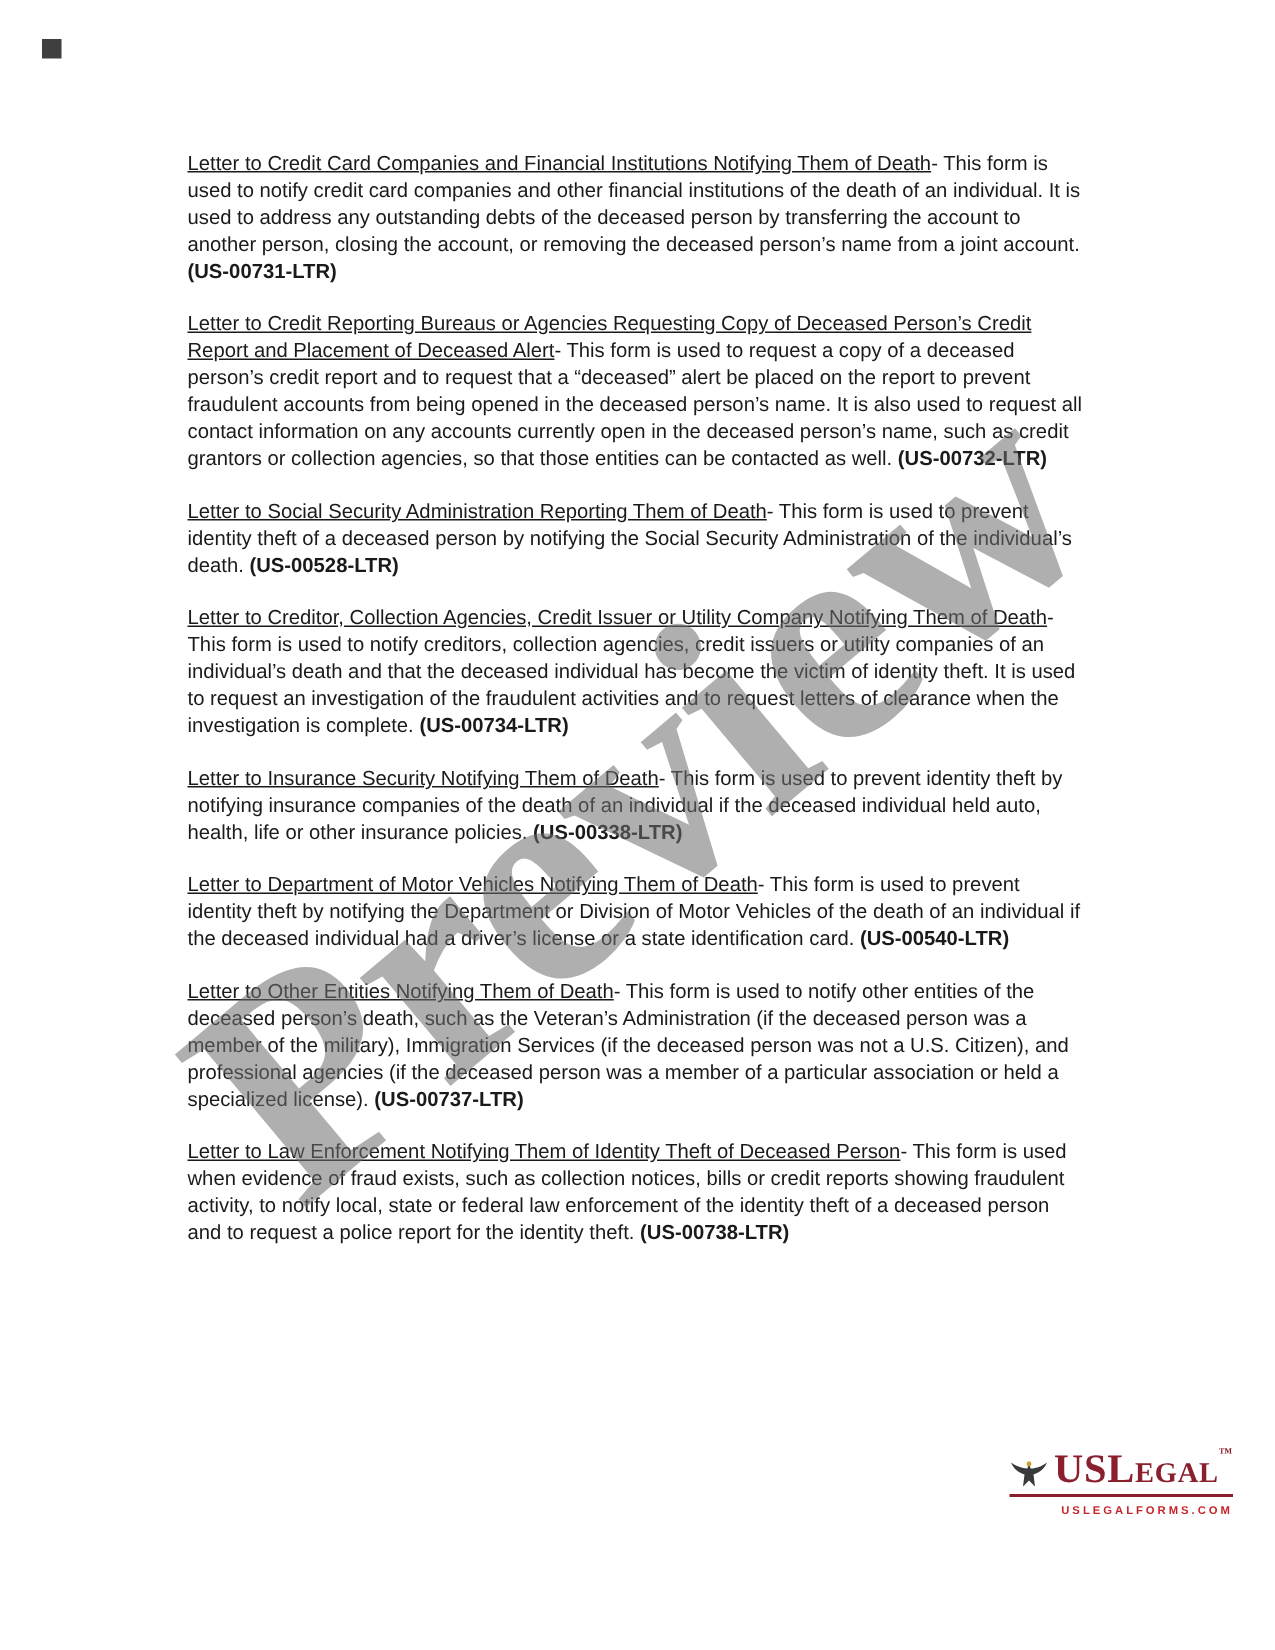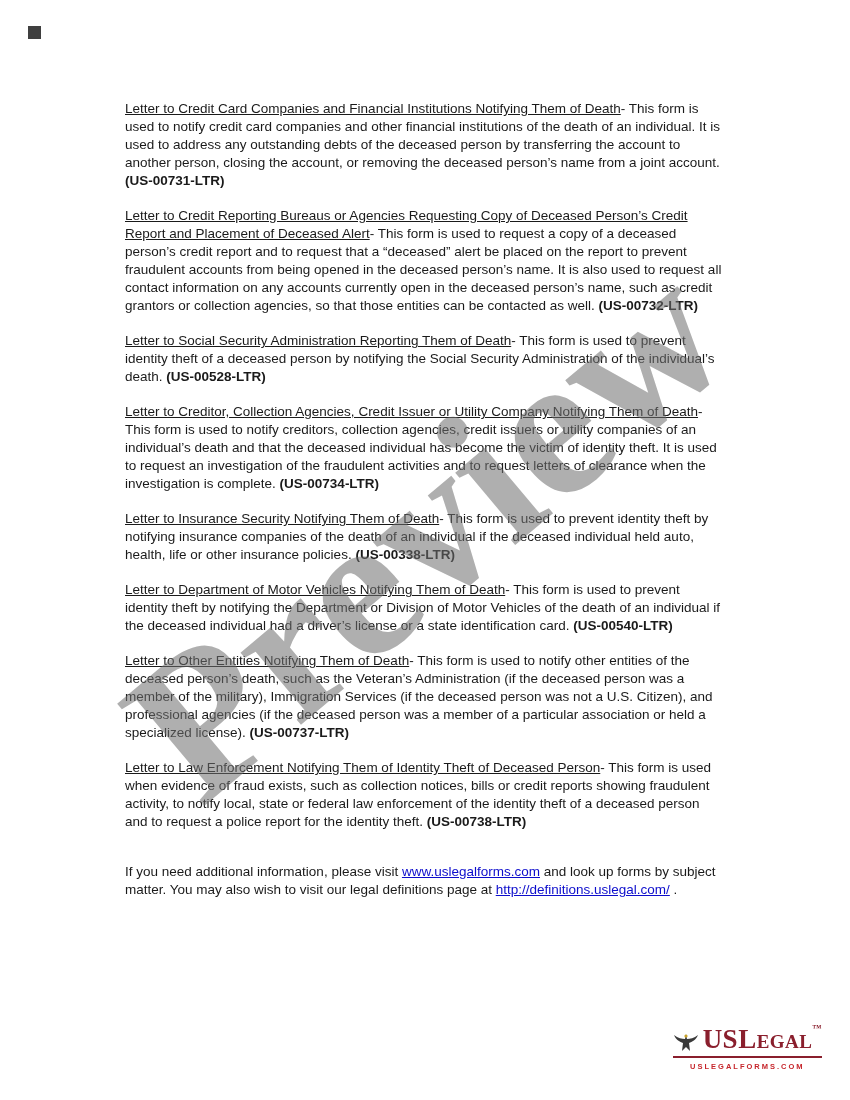--- a/index.html
+++ b/index.html
@@ -63,24 +63,24 @@
     line-height: 1;
     color: #6e6e6e;
     opacity: 0.55;
     z-index: 5;
     pointer-events: none;
     white-space: nowrap;
     user-select: none;
   }
   .logo {
     position: absolute;
-    top: 1026px;
+    top: 966px;
     right: 28px;
     z-index: 2;
-    text-align: center;
+    text-align: right;
   }
   .logo-row {
     display: flex;
     align-items: flex-end;
     justify-content: flex-end;
     gap: 4px;
   }
   .wordmark {
     font-family: "Liberation Serif", serif;
     font-weight: bold;
@@ -135,21 +135,20 @@
     <p class="para"><span class="form-title">Letter to Creditor, Collection Agencies, Credit Issuer or Utility Company Notifying Them of Death</span><span>- This form is used to notify creditors, collection agencies, credit issuers or utility companies of an individual’s death and that the deceased individual has become the victim of identity theft. It is used to request an investigation of the fraudulent activities and to request letters of clearance when the investigation is complete.</span> <span class="form-code">(US-00734-LTR)</span></p>
 
     <p class="para"><span class="form-title">Letter to Insurance Security Notifying Them of Death</span><span>- This form is used to prevent identity theft by notifying insurance companies of the death of an individual if the deceased individual held auto, health, life or other insurance policies.</span> <span class="form-code">(US-00338-LTR)</span></p>
 
     <p class="para"><span class="form-title">Letter to Department of Motor Vehicles Notifying Them of Death</span><span>- This form is used to prevent identity theft by notifying the Department or Division of Motor Vehicles of the death of an individual if the deceased individual had a driver’s license or a state identification card.</span> <span class="form-code">(US-00540-LTR)</span></p>
 
     <p class="para"><span class="form-title">Letter to Other Entities Notifying Them of Death</span><span>- This form is used to notify other entities of the deceased person’s death, such as the Veteran’s Administration (if the deceased person was a member of the military), Immigration Services (if the deceased person was not a U.S. Citizen), and professional agencies (if the deceased person was a member of a particular association or held a specialized license).</span> <span class="form-code">(US-00737-LTR)</span></p>
 
     <p class="para"><span class="form-title">Letter to Law Enforcement Notifying Them of Identity Theft of Deceased Person</span><span>- This form is used when evidence of fraud exists, such as collection notices, bills or credit reports showing fraudulent activity, to notify local, state or federal law enforcement of the identity theft of a deceased person and to request a police report for the identity theft.</span> <span class="form-code">(US-00738-LTR)</span></p>
 
-    <p class="para footer-para"><span>If you need additional information, please visit </span><a class="link">www.uslegalforms.com</a><span> and look up forms by subject matter.  You may also wish to visit our legal definitions page at </span><a class="link">http://definitions.uslegal.com/</a><span> .</span></p>
 
   </div>
 
   <div class="logo">
     <div class="logo-row">
       <svg class="eagle" width="26" height="22" viewBox="0 0 26 22" aria-hidden="true">
         <path d="M1 4 C5 7, 9 8, 12 8 L13 3 L14 8 C17 8, 21 7, 25 4 C23 9, 19 11, 16 12 L17 20 L13 16 L9 20 L10 12 C7 11, 3 9, 1 4 Z" fill="#3a3a3a"></path>
         <circle cx="13" cy="5" r="1.6" fill="#c9a227"></circle>
       </svg>
       <div class="wordmark"><span class="wm-us">US</span><span class="wm-legal">Legal</span><span class="wm-tm">™</span></div>

